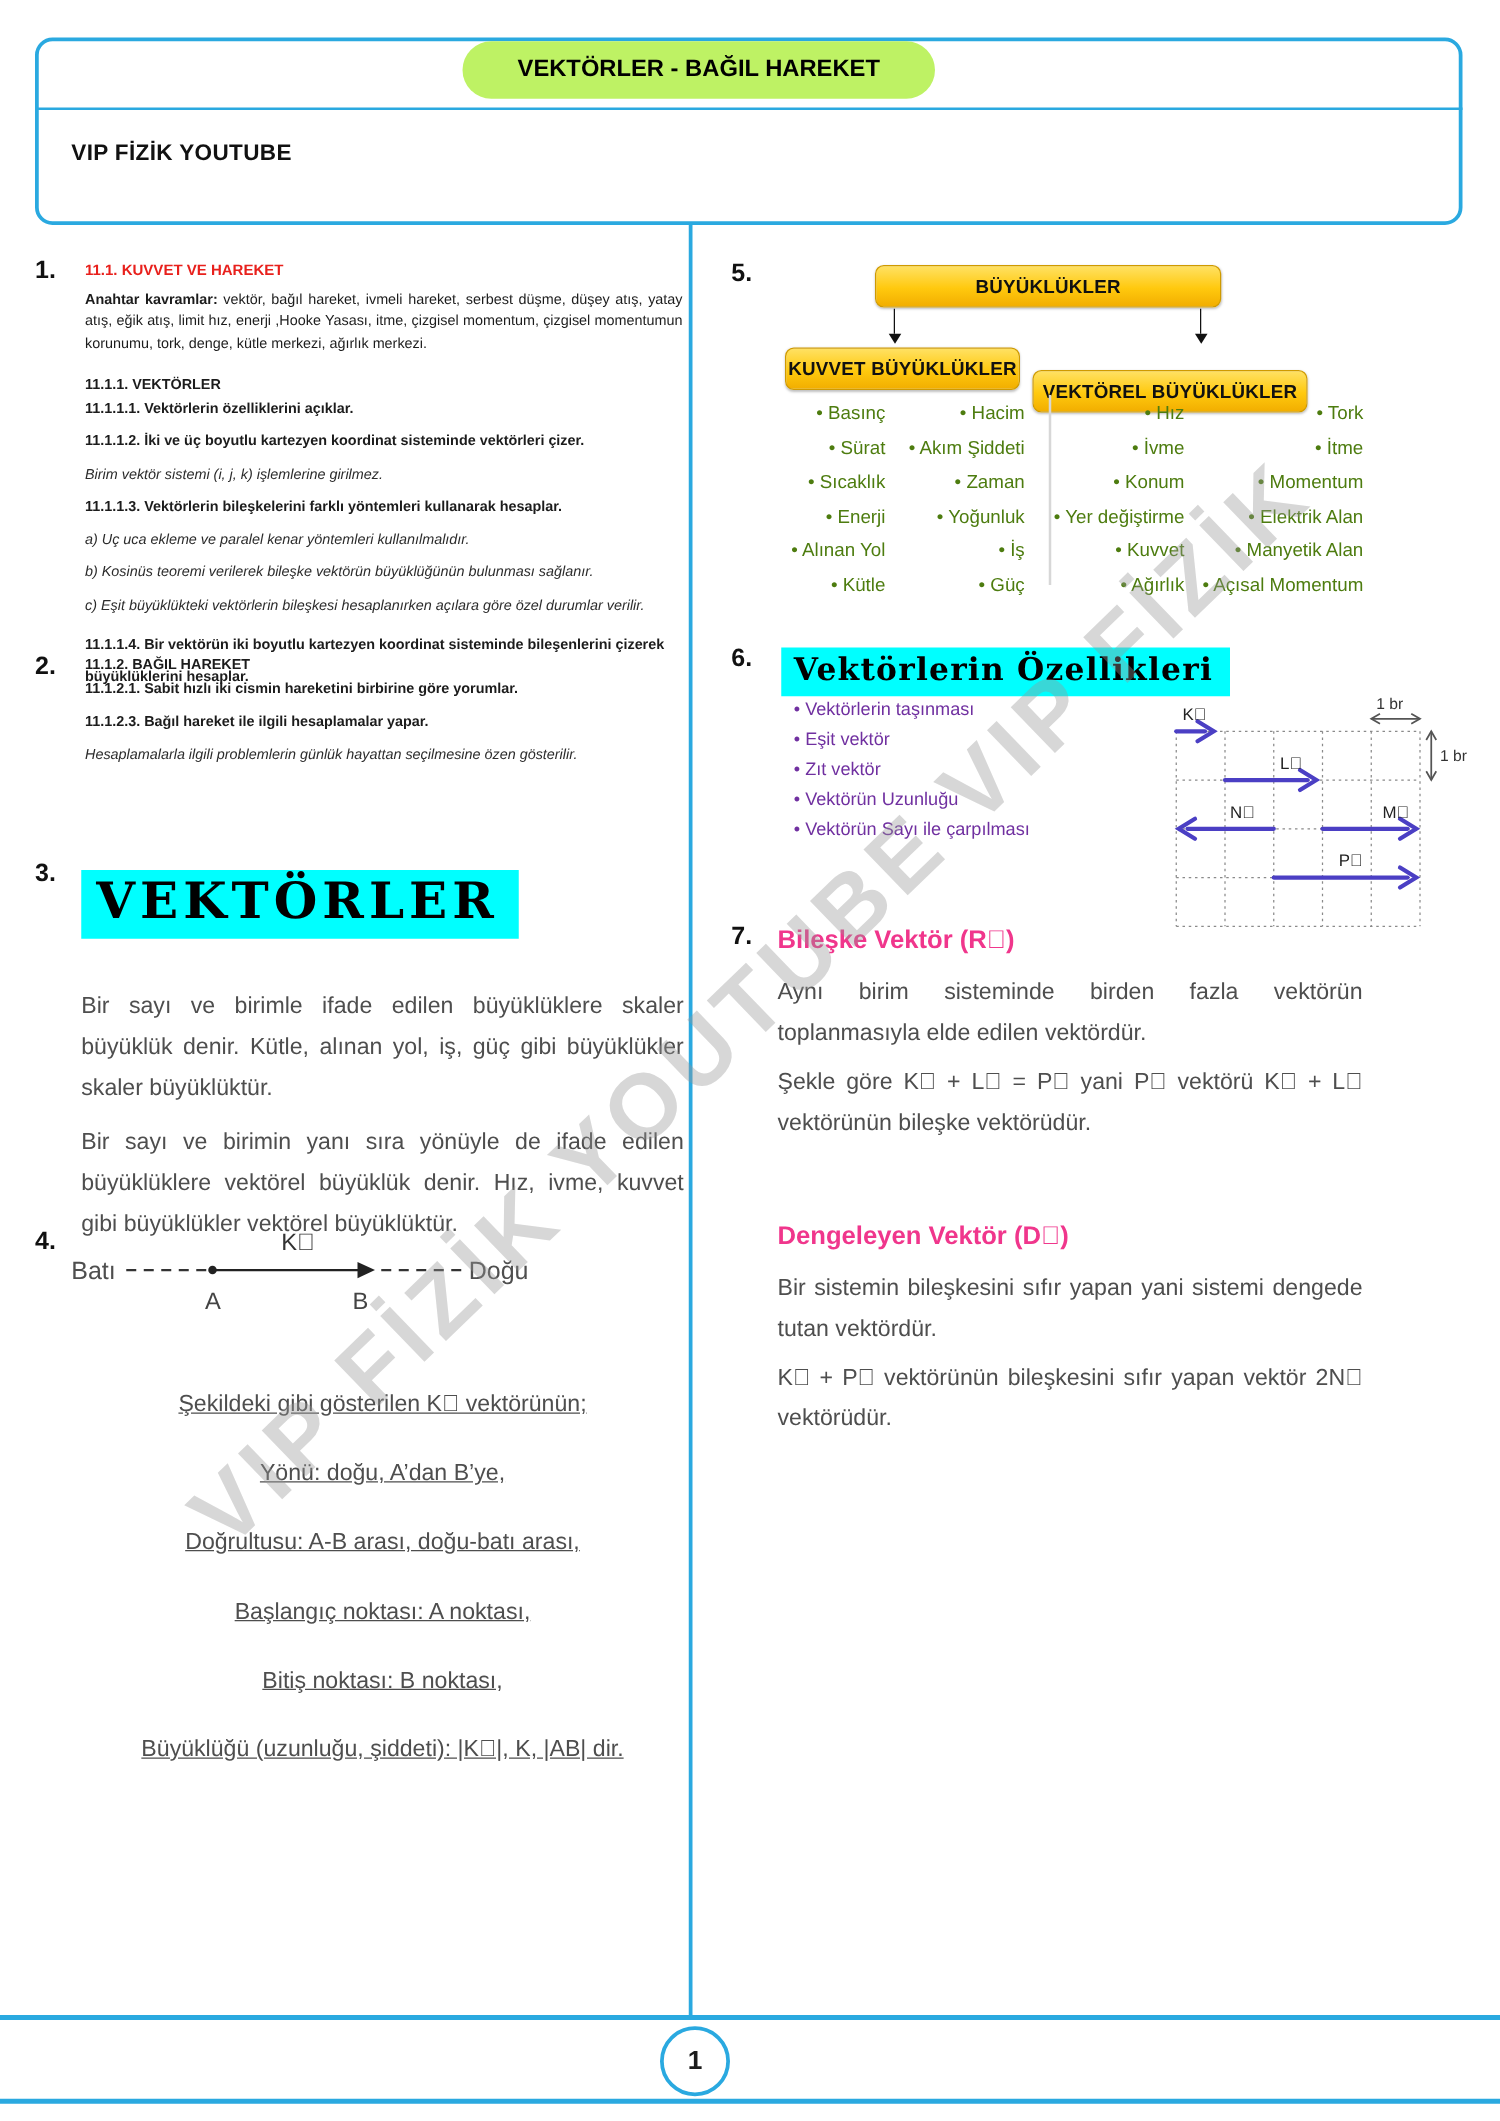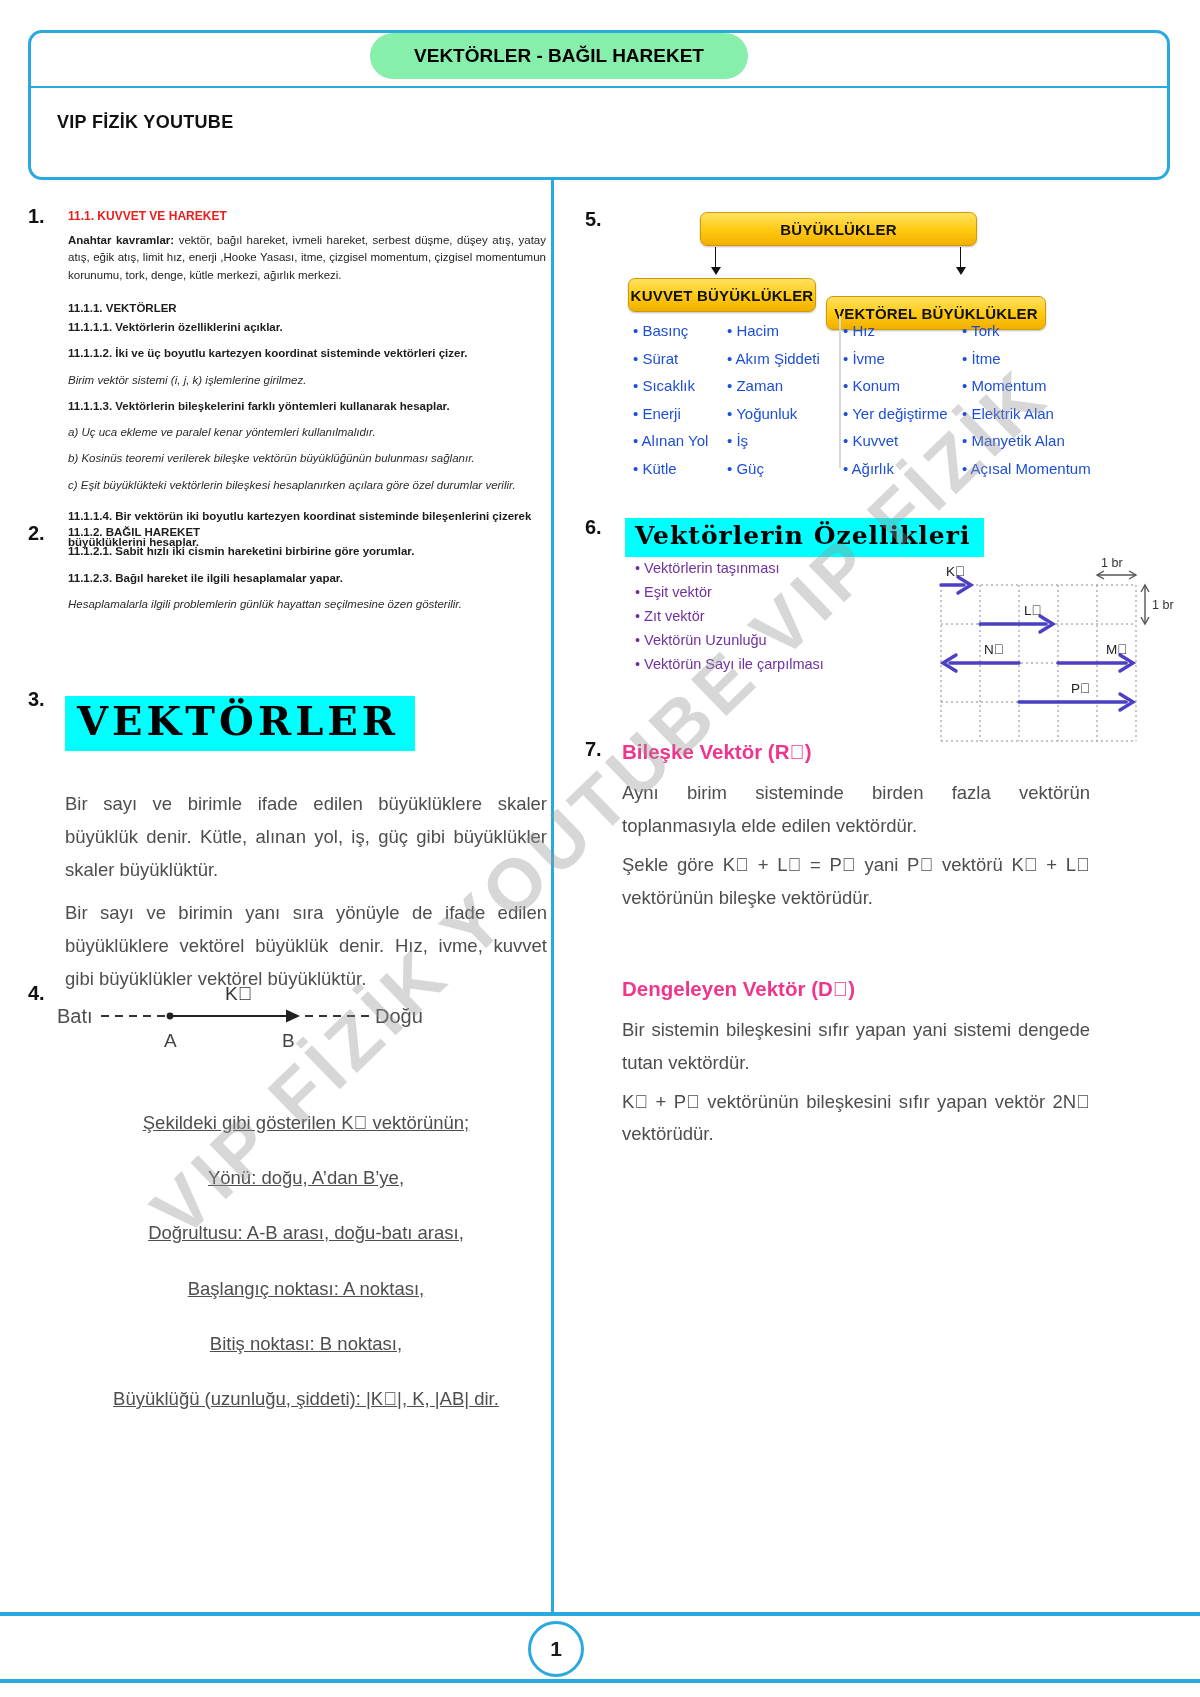--- a/index.html
+++ b/index.html
@@ -6,21 +6,21 @@
   body{
     width:1200px;height:1697px;position:relative;background:#ffffff;
     font-family:"Liberation Sans",sans-serif;overflow:hidden;color:#1c1c1c;
   }
   .abs{position:absolute;}
   .z{z-index:2;}
 
   
   .header-box{left:28px;top:30px;width:1136px;height:144px;border:3px solid #2aa9e0;border-radius:14px;background:#fff;}
   .header-line{left:28px;top:86px;width:1142px;border-top:2.5px solid #2aa9e0;}
-  .title-pill{left:370px;top:33px;width:378px;height:46px;background:#86efac;border-radius:24px;
+  .title-pill{left:370px;top:33px;width:378px;height:46px;background:#bef264;border-radius:24px;
     display:flex;align-items:center;justify-content:center;font-weight:bold;font-size:19px;color:#000;z-index:4;}
   .channel{left:57px;top:112px;font-size:18px;font-weight:bold;letter-spacing:.3px;color:#111;}
 
   
   .col-divider{left:551px;top:180px;width:3px;height:1432px;background:#2aa9e0;}
   .hline{left:0;width:1200px;height:3.5px;background:#2aa9e0;}
   .page-circle{left:528px;top:1621px;width:50px;height:50px;border:3px solid #2aa9e0;border-radius:50%;
     background:#fff;display:flex;align-items:center;justify-content:center;font-weight:bold;font-size:21px;z-index:4;}
   .wm{left:-40px;top:760px;width:1280px;text-align:center;transform:rotate(-44deg);
     font-size:74px;font-weight:bold;color:rgba(150,150,150,0.38);letter-spacing:6px;
@@ -51,21 +51,21 @@
   .linelist p{margin:0 0 33px 0;line-height:1.2;text-align:center;text-decoration:underline;}
 
   
   .ybox{background:linear-gradient(180deg,#ffe163 0%,#ffc90e 55%,#f2ae00 100%);
     border:1px solid #cf9a00;border-radius:7px;box-shadow:0 1px 2px rgba(0,0,0,.25);
     display:flex;align-items:center;justify-content:center;font-weight:bold;font-size:15px;color:#111;letter-spacing:.2px;}
   .varrow{width:0;border-left:1.7px solid #111;height:20px;}
   .varrow::after{content:"";position:absolute;left:-5.5px;top:100%;
     border:5px solid transparent;border-top:8px solid #111;}
   .vdiv-light{width:2px;background:#d7d7d7;}
-  .plist{list-style:none;margin:0;padding:0;font-size:15px;color:#1d4ed8;}
+  .plist{list-style:none;margin:0;padding:0;font-size:15px;color:#4d7c0f;text-align:right;}
   .plist li{margin-bottom:10.5px;white-space:nowrap;}
   .plist li::before{content:"• ";}
 
   
   .purple-list{list-style:none;margin:0;padding:0;font-size:14.5px;color:#7030a0;}
   .purple-list li{margin-bottom:8px;white-space:nowrap;}
   .purple-list li::before{content:"• ";}
 
   
   .pink-h{color:#f0368c;font-size:20.5px;font-weight:bold;margin:0;}

